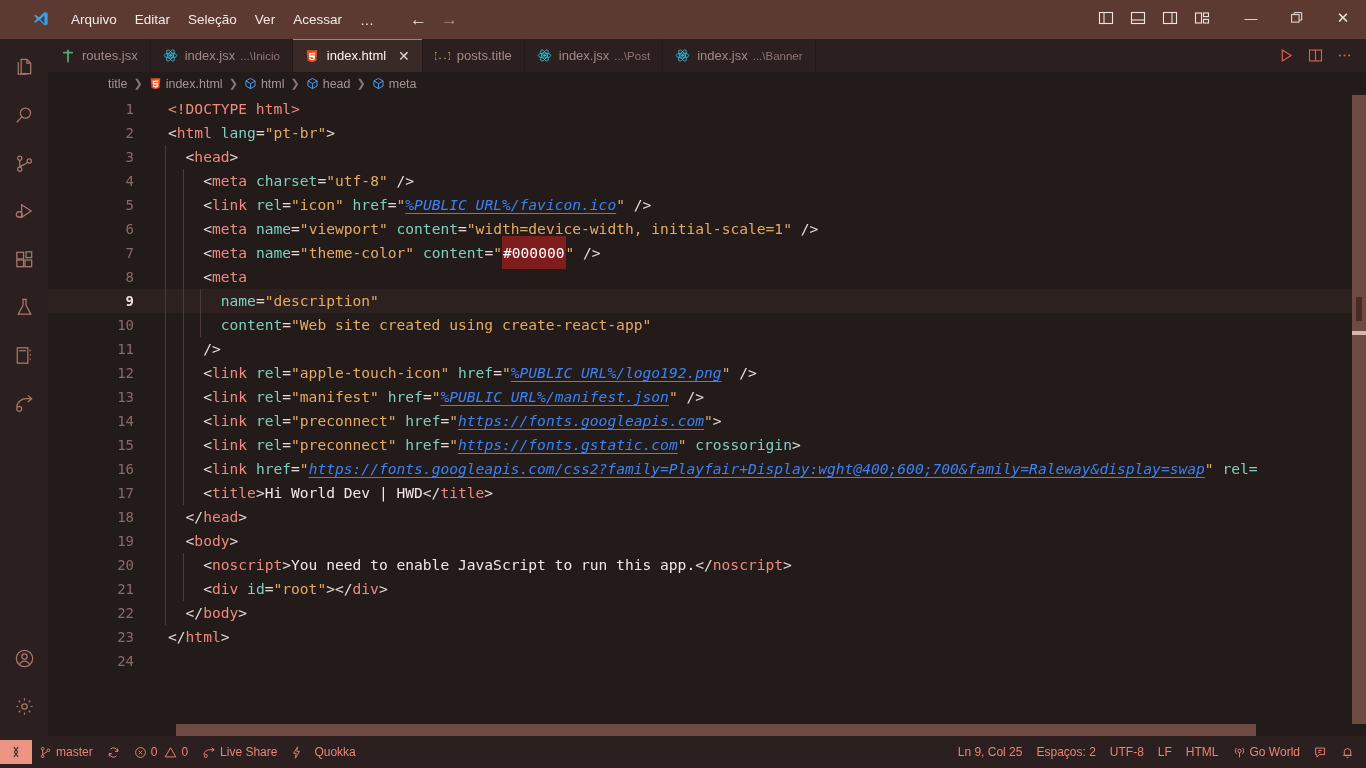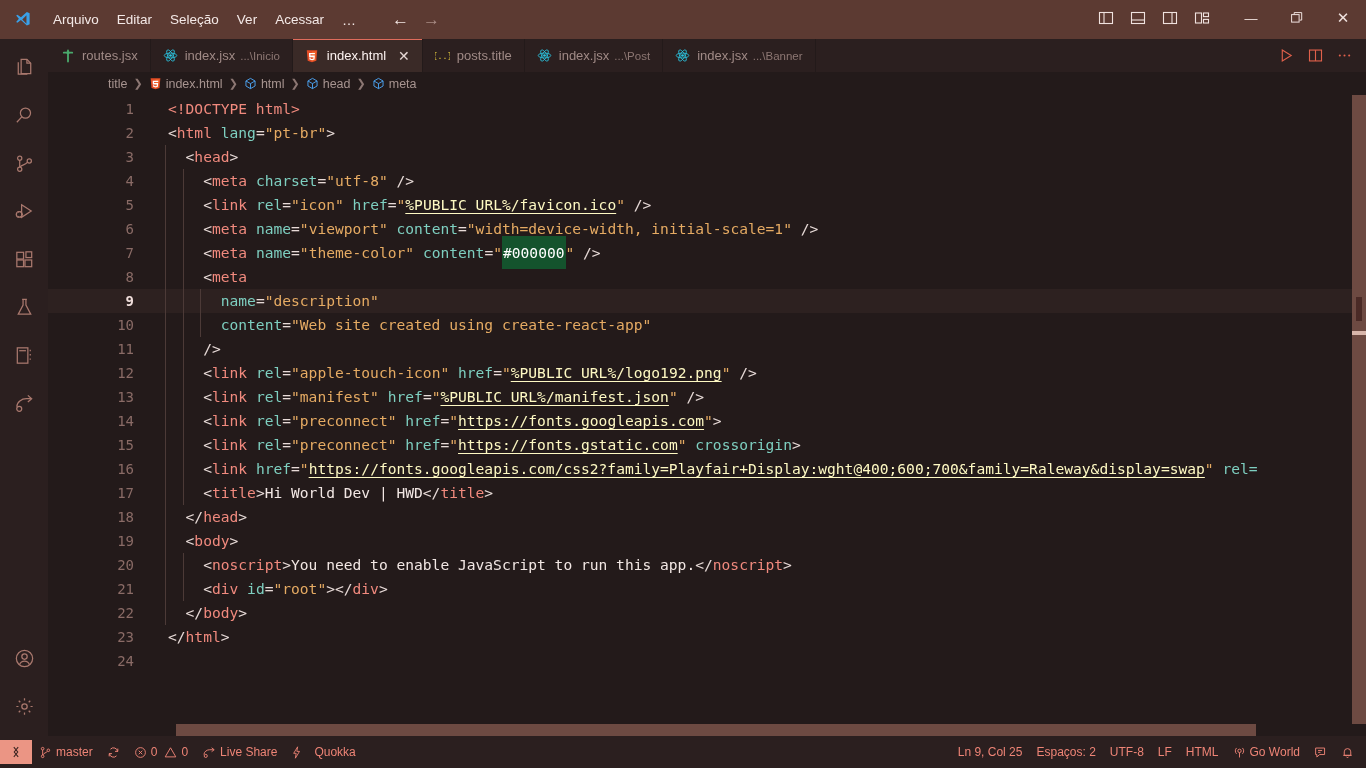--- a/index.html
+++ b/index.html
@@ -12,20 +12,21 @@
   }
   .app { display: flex; flex-direction: column; width: 1366px; height: 768px; }
 
   
   .titlebar {
     height: 39px; min-height: 36px;
     background: #5c3a32;
     display: flex; align-items: center;
     color: #f2e4e1; font-size: 13.5px;
     position: relative;
+    padding-left: 18px;
   }
   .tb-logo { width: 44px; display:flex; align-items:center; justify-content:center; }
   .tb-menu { display: flex; align-items: center; gap: 0px; }
   .tb-menu .mi {
     padding: 4px 9px; border-radius: 3px; font-size: 13.5px;
     color: #f4e9e7; white-space: nowrap; line-height: 16px;
   }
   .tb-nav { display: flex; align-items: center; gap: 14px; margin-left: 26px; }
   .arrow { font-size: 17px; line-height: 1; }
   .arrow.back { color: #f3e6e3; }
@@ -102,22 +103,22 @@
   .ln.active .num { color: #f0dedb; font-weight: bold; }
   .guide { position: absolute; top: 0; width: 1px; height: 24px; background: #4c3a37; }
 
   
   .t-punc   { color: #e8dbd8; }
   .t-tag    { color: #f18a7e; }
   .t-attr   { color: #7ecfc0; }
   .t-str    { color: #e6ab63; }
   .t-txt    { color: #f2e7e4; }
   .t-doctype{ color: #f18a7e; }
-  .t-link   { color: #fef9c3; text-decoration: underline; text-underline-offset: 3px; }
-  .swatch   { background: #14532d; color: #ffffff; padding: 8px 1px; margin-top: 48px; }
+  .t-link   { color: #3b82f6; text-decoration: underline; text-underline-offset: 3px; font-style: italic; }
+  .swatch   { background: #7f1d1d; color: #ffffff; padding: 8px 1px; margin-top: 48px; }
 
   
   .vscroll { position: absolute; right: 0; top: 0; width: 14px; height: 100%; background: #231a1a; }
   .vthumb { position: absolute; right: 0; top: 0; width: 14px; height: 630px; background: #6d4a42; }
   .vmark { position: absolute; right: 4px; top: 202px; width: 6px; height: 24px; background: #4a2a26; }
   .vmark2 { position: absolute; right: 0; top: 236px; width: 14px; height: 4px; background: #d8b6ab; }
   .hscroll { position: absolute; left: 0; bottom: 0; height: 12px; width: 100%; background: #231a1a; }
   .hthumb { position: absolute; left: 128px; bottom: 0; height: 12px; width: 1080px; background: #6d4a42; }
 
   

